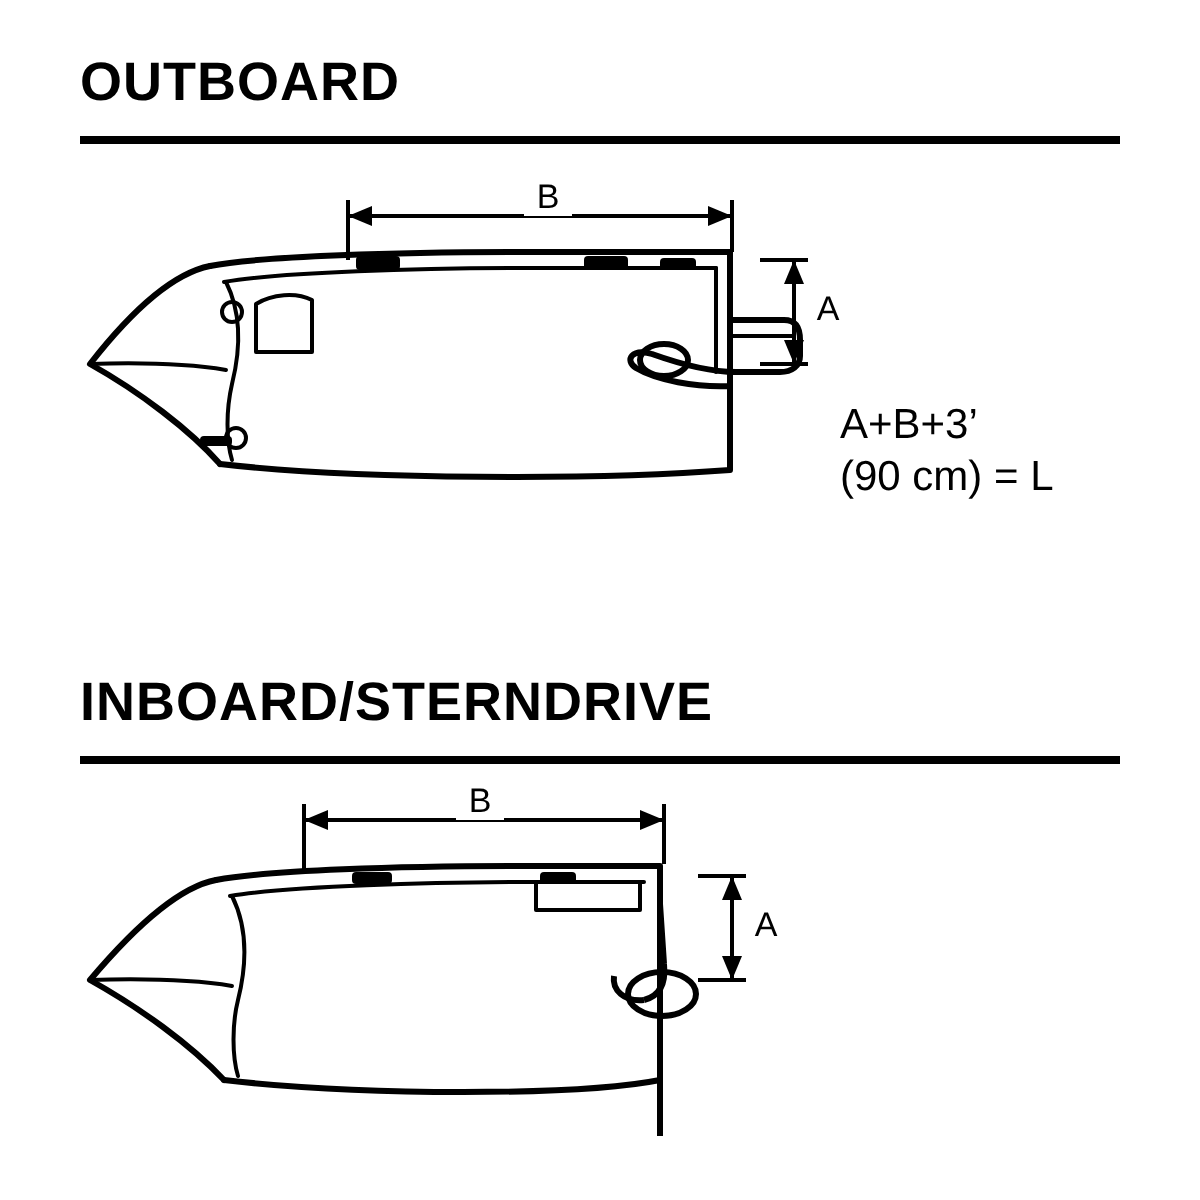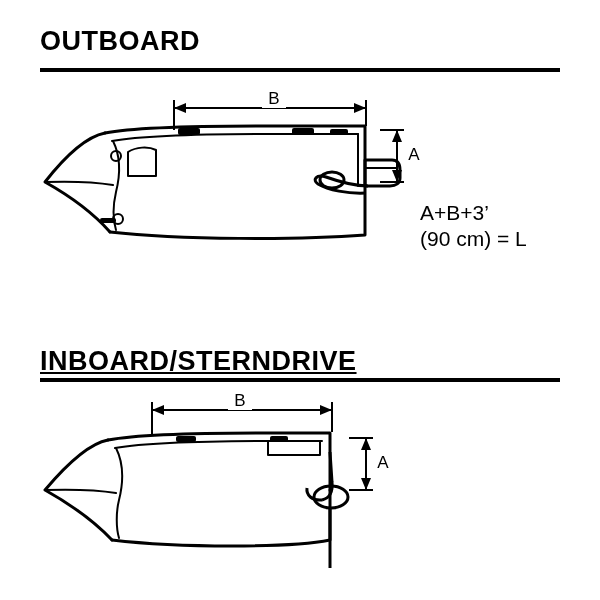--- a/index.html
+++ b/index.html
@@ -32,21 +32,21 @@
     position: absolute;
     left: 40px;
     font-size: 27px;
     font-weight: bold;
     letter-spacing: 0.5px;
     line-height: 1;
     white-space: nowrap;
     color: #000;
   }
   #title-outboard { top: 28px; }
-  #title-inboard  { top: 48px; text-decoration: underline; }
+  #title-inboard  { top: 38px; }
 
   .rule {
     position: absolute;
     left: 40px;
     width: 520px;
     height: 4px;
     background: #000;
   }
   #rule-outboard { top: 68px; }
   #rule-inboard  { top: 78px; }

